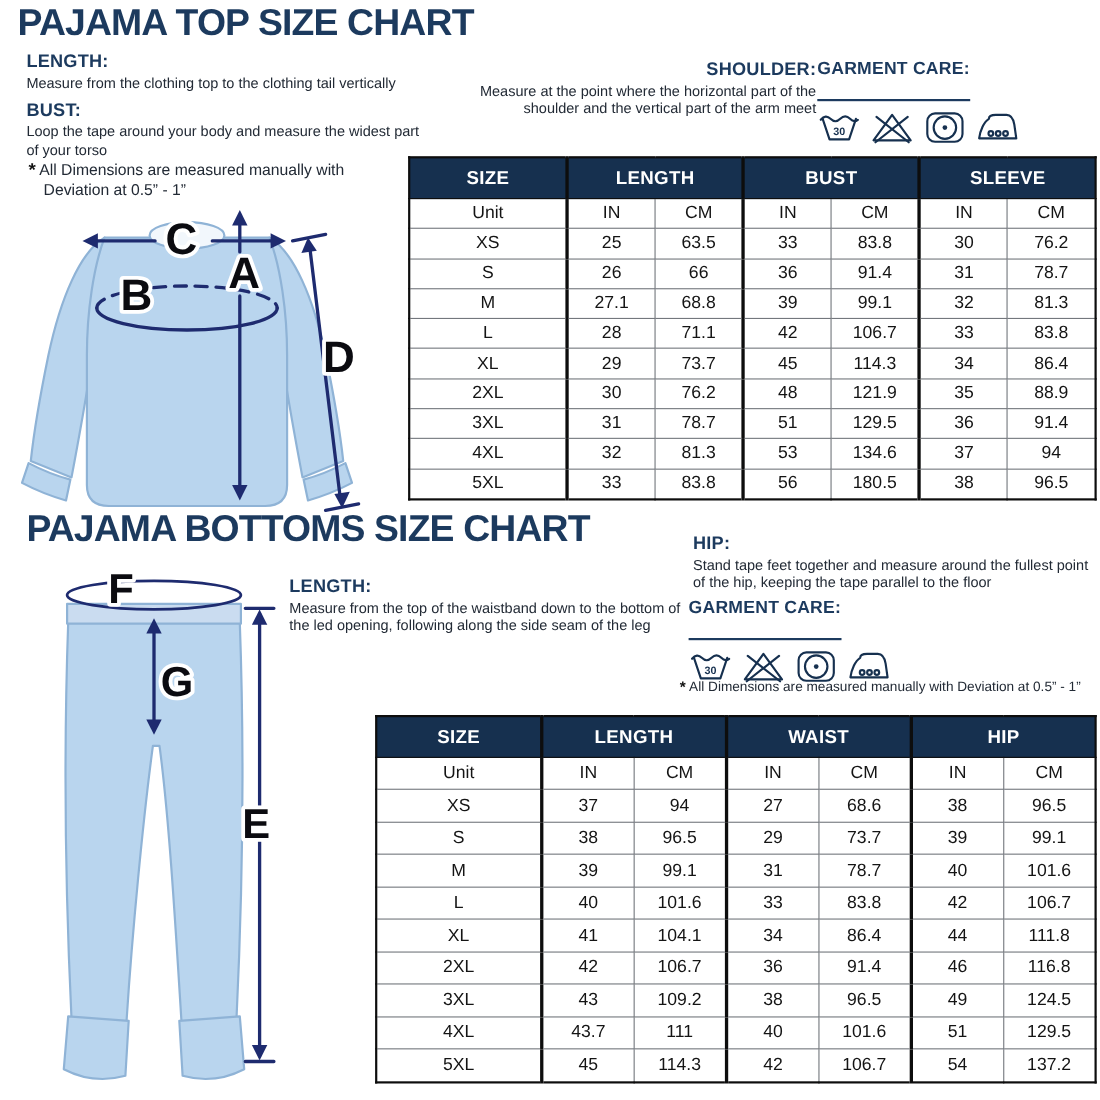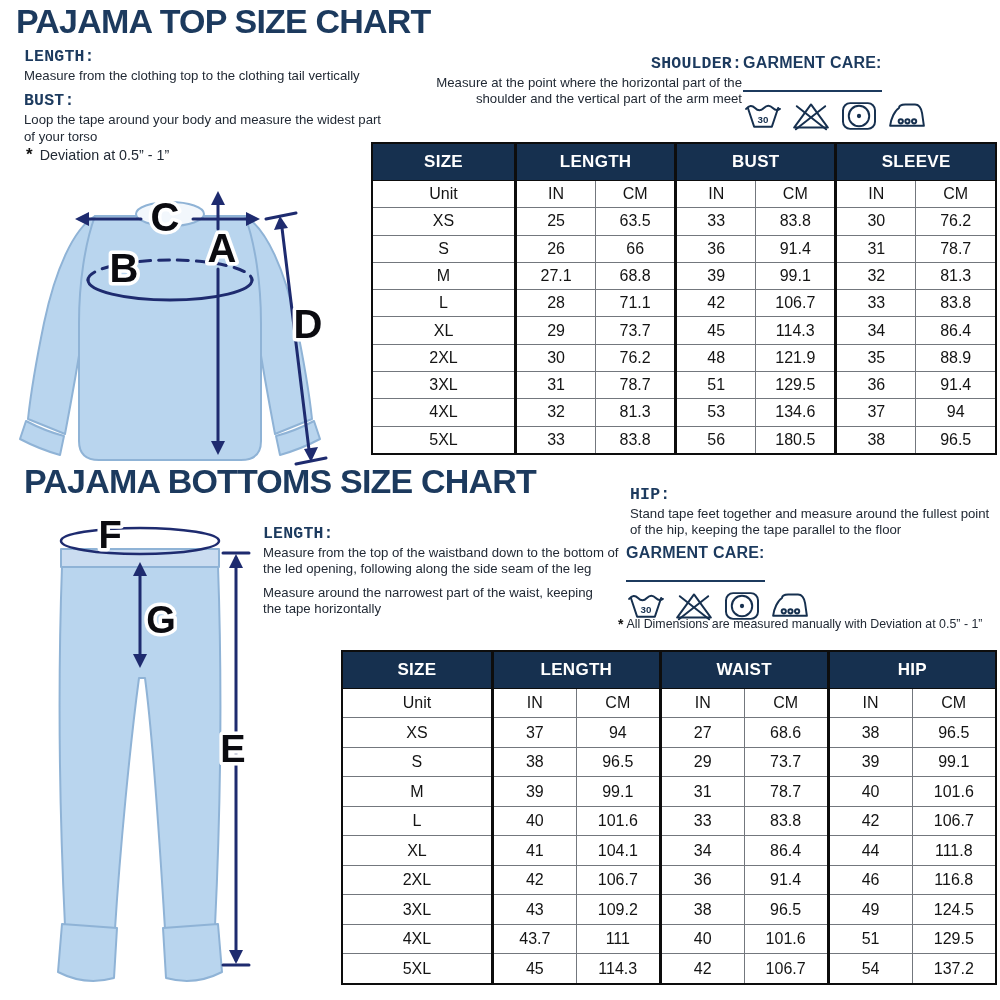--- a/index.html
+++ b/index.html
@@ -8,21 +8,21 @@
     background:var(--background,#fff);overflow:hidden;
     font-family:"Liberation Sans",sans-serif;color:var(--body-text-color,#222);
   }
   .abs{position:absolute;}
   .big-title{
     font-size:34px;font-weight:bold;letter-spacing:-0.8px;line-height:1;
     color:var(--title-color,#1c3a5e);white-space:nowrap;
   }
   .guide .gh{
     font-size:16.5px;font-weight:bold;color:var(--heading-color,#1c3a5e);
-    letter-spacing:0.2px;margin-bottom:2px;font-family:Liberation Mono, monospace;
+    letter-spacing:0.2px;margin-bottom:2px;
   }
   .guide .gb{
     font-size:13.2px;line-height:1.24;color:var(--body-text-color,#222a35);
     margin-bottom:7px;
   }
   .care .care-h{
     display:inline-block;font-size:16px;font-weight:bold;color:var(--heading-color,#1c3a5e);
     border-bottom:2.5px solid var(--heading-color,#1c3a5e);padding-bottom:18px;letter-spacing:0.2px;
   }
   .care .icons{display:flex;gap:8px;margin-top:8px;align-items:center;}
@@ -105,20 +105,21 @@
         <circle class="care-stroke" cx="15" cy="24" r="2.4"></circle>
         <circle class="care-stroke" cx="22.5" cy="24" r="2.4"></circle>
         <circle class="care-stroke" cx="30" cy="24" r="2.4"></circle>
       </svg>
     </div>
   </div>
 
   <div class="abs note" style="left:26px;top:146px;width:352px;">
     <span class="star">*</span>
     <span>
+      <span class="nl" style="display:block;">All Dimensions are measured manually with</span>
       <span class="nl" style="display:block;margin-left:4px;">Deviation at 0.5” - 1”</span>
     </span>
   </div>
 
   <svg class="abs" style="left:5px;top:183px;" width="355" height="290" viewBox="0 0 355 290">
     <g class="garment-shape">
       <path d="M90,33 C68,46 50,88 39,140 C32,174 26,208 23,236 L60,251 C67,214 73,180 78,148 C81,112 84,62 90,33 Z"></path>
       <path d="M240,33 C262,46 280,88 291,140 C298,174 304,208 307,236 L270,251 C263,214 257,180 252,148 C249,112 246,62 240,33 Z"></path>
       <path d="M21,238 Q40,248 59,253 L55,272 Q34,266 15,256 Z"></path>
       <path d="M309,238 Q290,248 271,253 L275,272 Q296,266 315,256 Z"></path>
@@ -274,21 +275,20 @@
   </div>
 
   <div class="abs guide" style="left:630px;top:485px;width:362px;">
     <div class="gh">HIP:</div>
     <div class="gb">Stand tape feet together and measure around the fullest point of the hip, keeping the tape parallel to the floor</div>
   </div>
 
   <div class="abs guide" style="left:263px;top:524px;width:372px;">
     <div class="gh">LENGTH:</div>
     <div class="gb">Measure from the top of the waistband down to the bottom of the led opening, following along the side seam of the leg</div>
-    <div class="gb" style="width:330px;">Measure around the narrowest part of the waist, keeping the tape horizontally</div>
   </div>
 
   <div class="abs care" style="left:626px;top:544px;width:250px;">
     <span class="care-h">GARMENT CARE:</span>
     <div class="icons">
       <svg width="40" height="32" viewBox="0 0 44 36">
         <path class="care-stroke" d="M5,9 L12,30 L32,30 L39,9"></path>
         <path class="care-stroke" d="M3,10 Q8,4 13,9 Q18,14 23,9 Q28,4 33,9 Q37,13 41,10"></path>
         <text class="care-num" x="22" y="26" text-anchor="middle">30</text>
       </svg>

